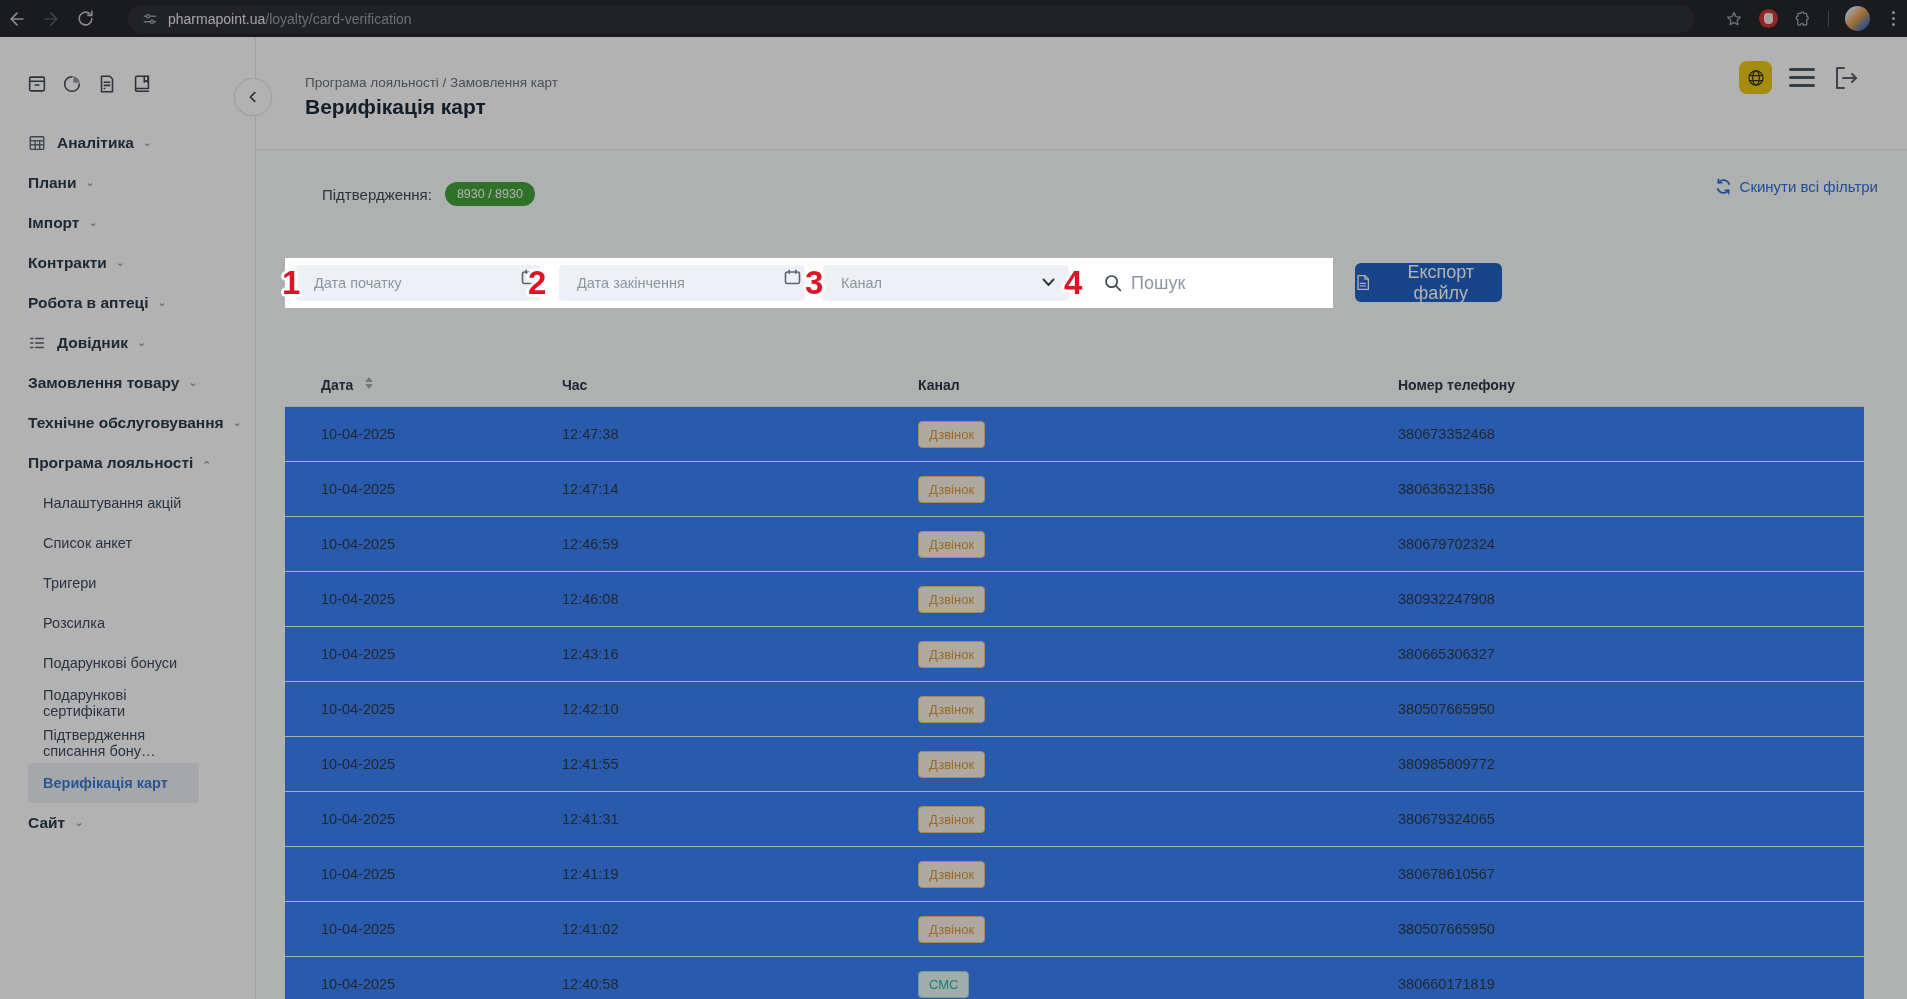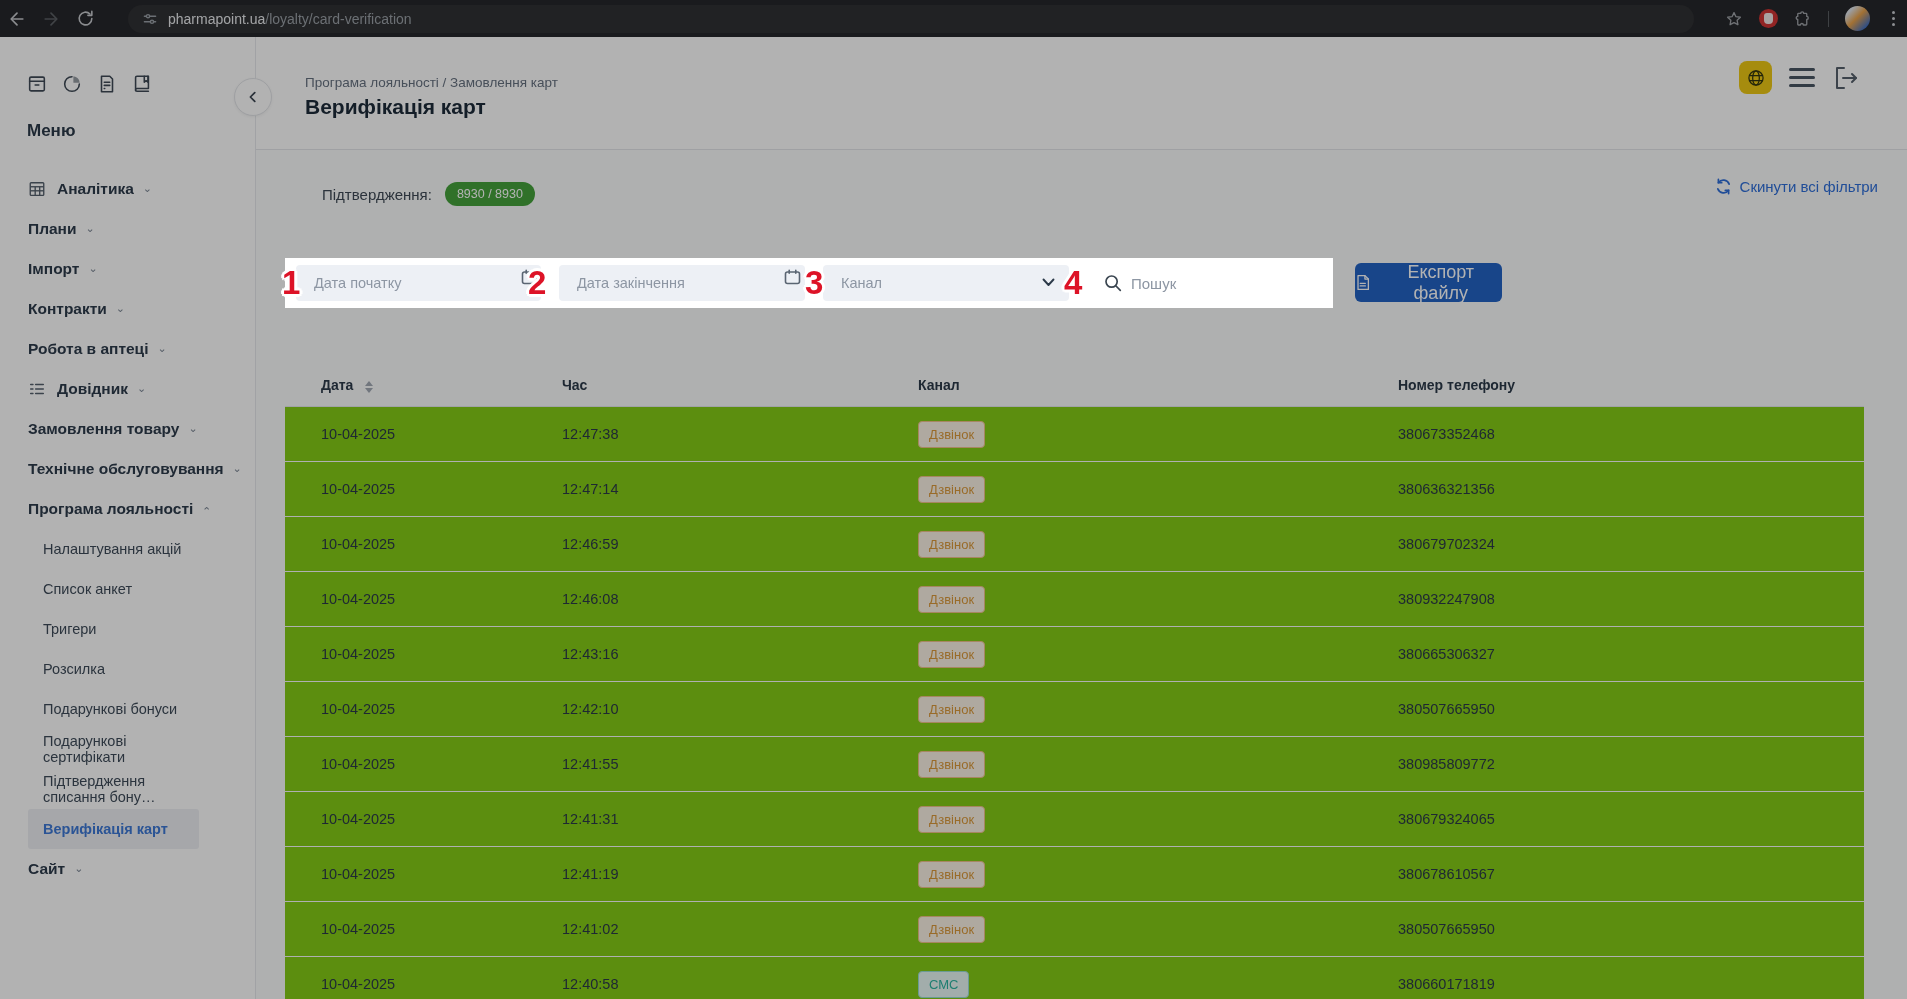--- a/index.html
+++ b/index.html
@@ -84,40 +84,40 @@
   .fsel { position:absolute; left:538px; top:7px; width:246px; height:36px; background:#edf0f5;
           border-radius:4px; display:flex; align-items:center; padding-left:18px; cursor:pointer; }
   .fsel .sel-text { font-size:14.5px; color:#8d96a3; }
   .fsel svg { position:absolute; right:14px; top:13px; }
   .cal-ic { position:absolute; top:11px; pointer-events:none; }
   .ci-1 { left:236px; }
   .ci-2 { left:499px; }
   .fsearch { position:absolute; left:800px; top:7px; width:248px; height:36px; background:#fff;
              display:flex; align-items:center; }
   .fsearch svg { margin-left:19px; }
-  .fsearch input { border:none; outline:none; background:transparent; font-size:15px; color:#2c3a49;
+  .fsearch input { border:none; outline:none; background:transparent; font-size:18px; color:#2c3a49;
                    margin-left:9px; width:170px; font-family:"Liberation Sans","DejaVu Sans",sans-serif; }
   .fsearch input::placeholder { color:#8d96a3; opacity:1; }
 
   .export-btn { position:absolute; left:1099px; top:113px; width:147px; height:39px; background:#2363c5;
                 border:none; border-radius:6px; color:#fff; font-size:18px; cursor:pointer;
                 display:flex; align-items:center; justify-content:center; gap:9px;
                 font-family:"Liberation Sans","DejaVu Sans",sans-serif; }
 
   
   .vtable { position:absolute; left:29px; top:213px; width:1579px; }
   .thead, .trow { display:grid; grid-template-columns:277px 356px 480px 1fr; align-items:center; }
   .thead { height:44px; border-bottom:1px solid #e6e8ec; }
   .th { font-size:14px; font-weight:bold; color:#2c3a49; }
-  .th-date { padding-left:36px; display:flex; align-items:flex-end; gap:12px; }
+  .th-date { padding-left:36px; display:flex; align-items:flex-start; gap:12px; }
   .sort-ic { display:flex; flex-direction:column; gap:2px; }
   .sort-ic i { width:0; height:0; border-left:4px solid transparent; border-right:4px solid transparent; display:block; }
   .sort-up { border-bottom:5px solid #a2aab4; }
   .sort-down { border-top:5px solid #a2aab4; }
-  .trow { height:55px; background:#84cc16; border-bottom:1px solid #fbfcfd; }
+  .trow { height:55px; background:#3b82f6; border-bottom:1px solid #fbfcfd; }
   .td { font-size:14.5px; color:#2c3a49; }
   .td-date { padding-left:36px; }
   .badge { display:inline-block; padding:5px 10px; border-radius:4px; font-size:13px; }
   .badge.call { color:#db9a3c; background:#fbf3e6; border:1px solid #efc28a; }
   .badge.sms  { color:#2db5a3; background:#e9f8f5; border:1px solid #9adfd4; }
 
   
   .dim { position:absolute; background:rgba(0,0,0,0.30); z-index:9000; pointer-events:none; }
   .dim-top    { left:0; top:0; width:1907px; height:258px; }
   .dim-left   { left:0; top:258px; width:285px; height:50px; }
@@ -215,21 +215,20 @@
           </svg>
       </span>
       <span>
         <svg width="22" height="22" viewBox="0 0 24 24" fill="none" stroke="#3f4a56" stroke-width="1.7" stroke-linecap="round" stroke-linejoin="round">
             <path d="M5 19V5a1.5 1.5 0 0 1 1.5-1.5H19V17H6.5A1.5 1.5 0 0 0 5 18.5z"></path>
             <path d="M5 18.5A1.5 1.5 0 0 0 6.5 20H19"></path>
             <path d="M14.5 3.5V10l2-1.6 2 1.6V3.5"></path>
           </svg>
       </span>
     </div>
-    <div class="menu-title">Меню</div>
 
     <ul class="menu">
 
         <li class="icon-grid expandable">
           <span class="mi-ic mi-ic-grid">
             <svg width="18" height="18" viewBox="0 0 20 20" fill="none" stroke="#55606d" stroke-width="1.5">
               <rect x="2.5" y="3" width="15" height="14" rx="1"></rect>
               <path d="M2.5 7.5h15"></path>
               <path d="M2.5 12h15"></path>
               <path d="M8 7.5V17"></path>

